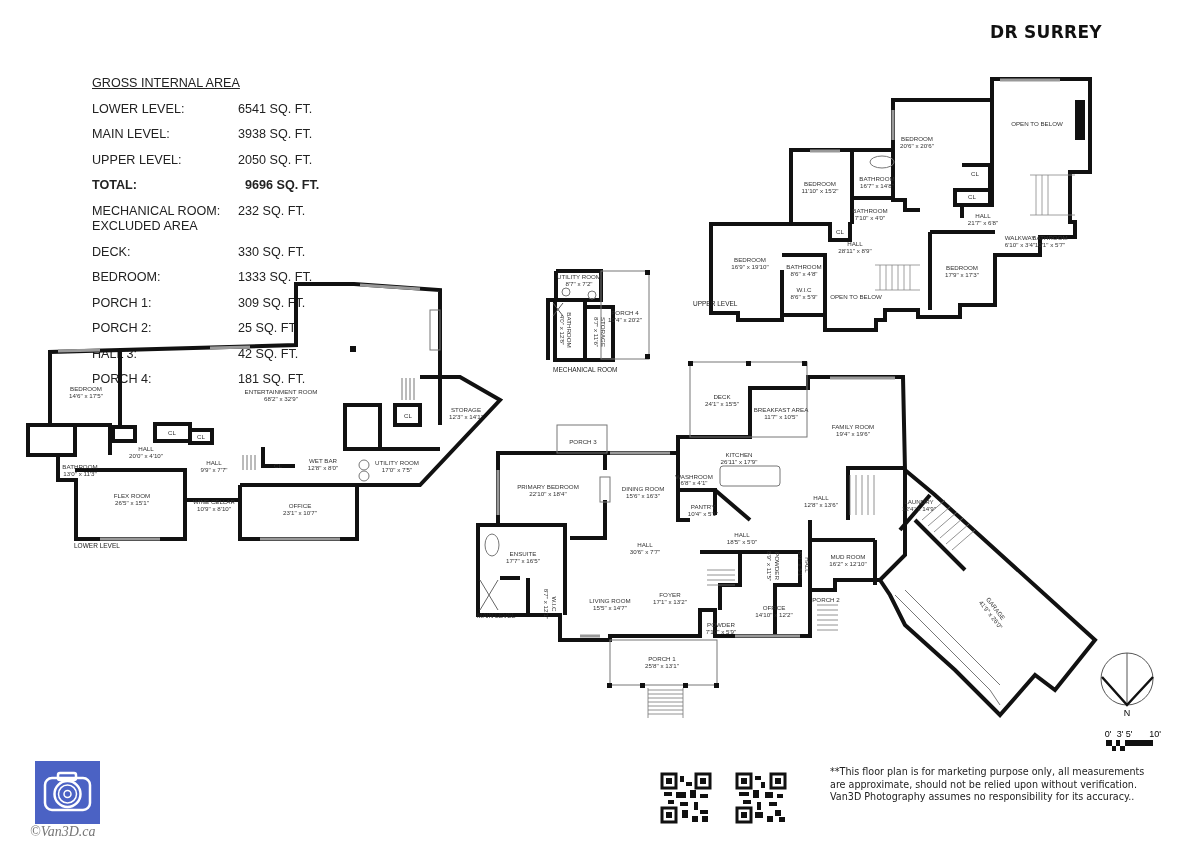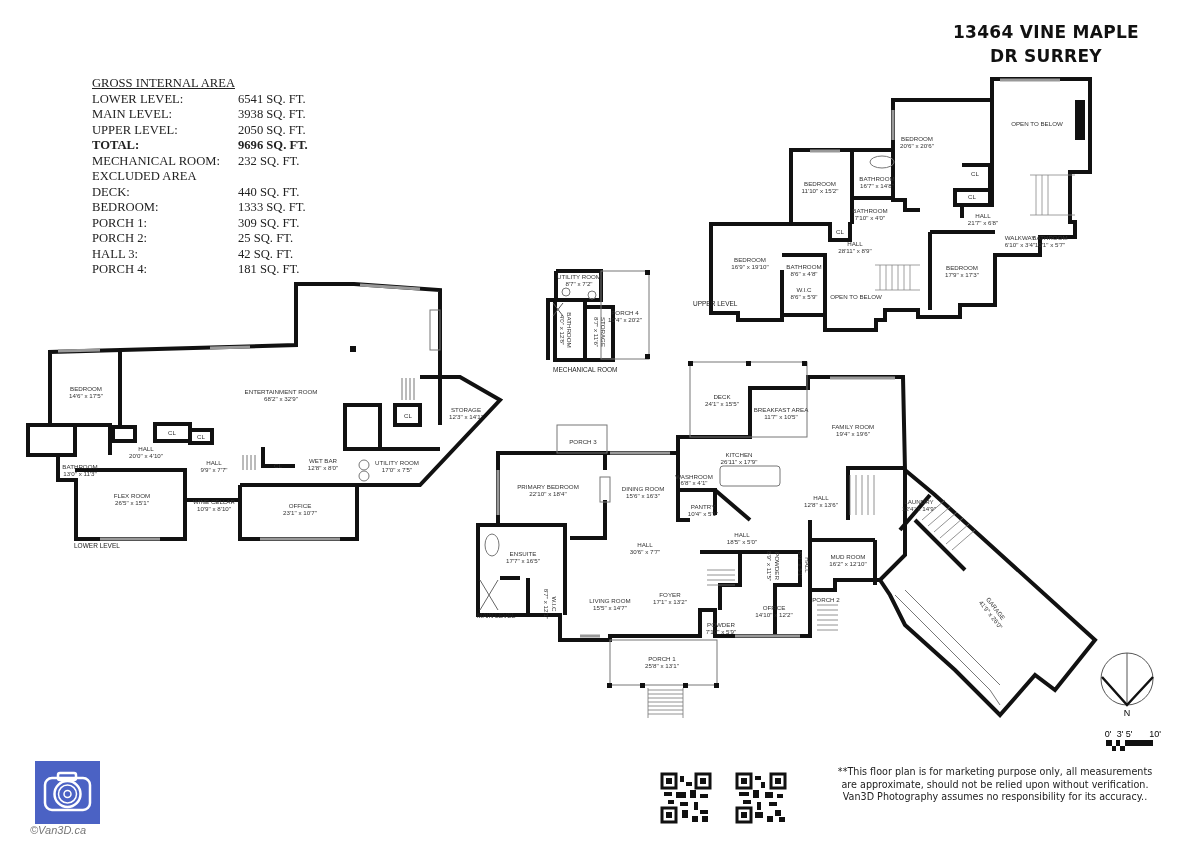--- a/index.html
+++ b/index.html
@@ -1,37 +1,36 @@
 <!DOCTYPE html>
 <html><head>
 <meta charset="utf-8">
 <style>
   html,body{margin:0;padding:0;background:#fff;}
   body{width:1200px;height:848px;position:relative;overflow:hidden;font-family:"Liberation Sans",sans-serif;color:#111;}
   .title{position:absolute;left:930px;top:20px;width:232px;text-align:center;font-family:"DejaVu Sans",sans-serif;font-weight:bold;font-size:17px;line-height:24px;letter-spacing:0.3px;}
-  .area{position:absolute;left:92px;top:76px;font-family:Liberation Serif, serif;font-size:12.6px;line-height:15.5px;color:#222;}
+  .area{position:absolute;left:92px;top:76px;font-family:Liberation Sans, sans-serif;font-size:12.6px;line-height:15.5px;color:#222;}
   .area .hdr{text-decoration:underline;}
-  .area .row{display:flex;}
+  .area .row{display:flex;margin-top:10px;}
   .area .k{width:146px;}
-  .area .bold{font-weight:bold;}
+  .area .bold{font-weight:bold;gap:7px;}
   svg.plan{position:absolute;left:0;top:0;}
   .rl{font-family:"Liberation Sans",sans-serif;font-size:6.2px;fill:#333;text-anchor:middle;}
   .lvl{font-family:"Liberation Sans",sans-serif;font-size:6.5px;fill:#222;}
   .wall{fill:none;stroke:#111;stroke-width:4;stroke-linejoin:miter;}
   .thin{fill:none;stroke:#777;stroke-width:1;}
   .win{stroke:#999;stroke-width:3;}
-  .disclaimer{position:absolute;left:830px;top:766px;width:330px;font-family:"DejaVu Sans",sans-serif;font-size:9.6px;line-height:12.5px;color:#222;text-align:center;}
+  .disclaimer{position:absolute;left:830px;top:766px;width:330px;font-family:"DejaVu Sans",sans-serif;font-size:9.6px;line-height:12.5px;color:#222;}
   .logo{position:absolute;left:35px;top:761px;width:65px;height:63px;background:#4b62c4;}
-  .copy{position:absolute;left:30px;top:824px;font-family:Liberation Sans, sans-serif;font-style:italic;font-size:11px;color:#777;}
+  .copy{position:absolute;left:30px;top:824px;font-family:Liberation Serif, serif;font-style:italic;font-size:14px;color:#777;}
 </style>
 </head>
 <body>
 
 <div class="title">
-  <div>13464 VINE MAPLE</div>
   <div>DR SURREY</div>
 </div>
 
 <div class="area">
   <div class="hdr">GROSS INTERNAL AREA</div>
   <div class="row">
       <span class="k">LOWER LEVEL:</span>
       <span>6541 SQ. FT.</span>
     </div>
   <div class="row">
@@ -46,21 +45,21 @@
       <span class="k">TOTAL:</span>
       <span>9696 SQ. FT.</span>
     </div>
   <div class="row">
       <span class="k">MECHANICAL ROOM:</span>
       <span>232 SQ. FT.</span>
     </div>
   <div>EXCLUDED AREA</div>
   <div class="row">
       <span class="k">DECK:</span>
-      <span>440 SQ. FT.</span>
+      <span>330 SQ. FT.</span>
     </div>
   <div class="row">
       <span class="k">BEDROOM:</span>
       <span>1333 SQ. FT.</span>
     </div>
   <div class="row">
       <span class="k">PORCH 1:</span>
       <span>309 SQ. FT.</span>
     </div>
   <div class="row">

